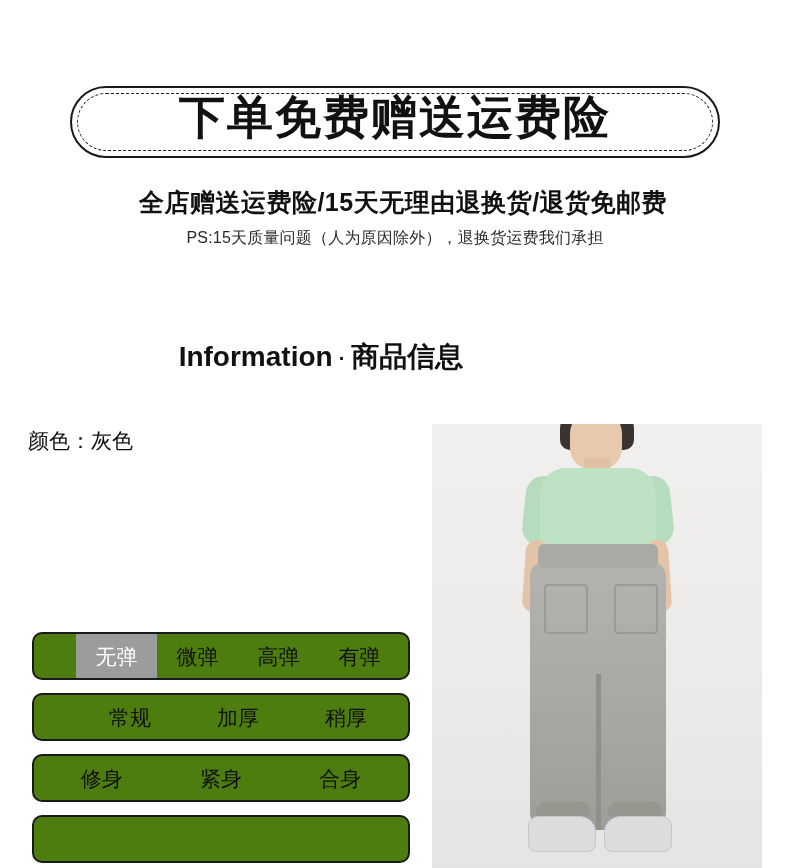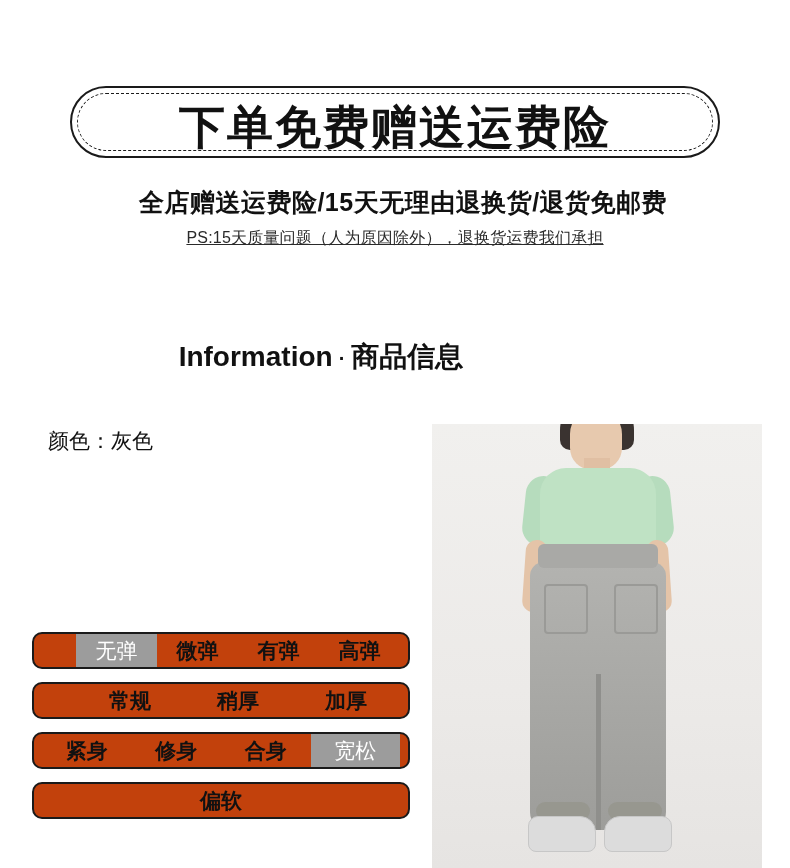--- a/index.html
+++ b/index.html
@@ -30,21 +30,21 @@
     align-items: center;
     justify-content: center;
   }
   .banner-inner {
     width: 636px;
     height: 58px;
     border: 1.5px dashed #1a1a1a;
     border-radius: 29px;
     box-sizing: border-box;
     display: flex;
-    align-items: flex-end;
+    align-items: flex-start;
     justify-content: center;
   }
   .banner-text {
     font-size: 46px;
     font-weight: bold;
     letter-spacing: 2px;
     line-height: 1;
     color: #111;
   }
 
@@ -62,21 +62,20 @@
   }
   .ps-line {
     position: absolute;
     top: 228px;
     left: 0;
     width: 790px;
     text-align: center;
     font-size: 16px;
     color: #2a2a2a;
     letter-spacing: 0.2px;
-    text-decoration: underline;
   }
 
   
   .info-heading {
     position: absolute;
     top: 338px;
     left: 0;
     width: 642px;
     text-align: center;
     font-size: 28px;
@@ -95,58 +94,56 @@
     top: 428px;
     left: 28px;
     width: 380px;
   }
   .spec-row {
     font-size: 21px;
     color: #111;
     margin-bottom: 22px;
     line-height: 1.2;
     white-space: nowrap;
-    margin-left: 20px;
   }
 
   
   .attrs {
     position: absolute;
     top: 632px;
     left: 32px;
     width: 378px;
   }
   .attr-bar {
     position: relative;
-    height: 37px;
+    height: 48px;
     border: 2px solid #1a1a1a;
     border-radius: 10px;
     box-sizing: border-box;
     margin-bottom: 13px;
     display: flex;
     align-items: stretch;
     overflow: hidden;
-    background: #c2410c;
+    background: #4d7c0f;
   }
   .attr-opts {
     display: flex;
     align-items: stretch;
     width: 100%;
     padding: 0 8px;
     box-sizing: border-box;
   }
   .attr-opt {
     flex: 1 1 0;
     display: flex;
     align-items: center;
     justify-content: center;
     font-size: 21px;
     color: #111;
     line-height: 1;
-    font-weight: bold;
   }
   .attr-opt.sel {
     background: #9c9c9c;
     color: #ffffff;
     font-weight: normal;
   }
   
   .attr-bar .lead {
     flex: 0 0 34px;
   }
@@ -347,46 +344,44 @@
   </div>
 </div>
 
 <div class="attrs">
 
   <div class="attr-bar">
     <div class="attr-opts">
       <div class="lead"></div>
       <div class="attr-opt sel">无弹</div>
       <div class="attr-opt">微弹</div>
+      <div class="attr-opt">高弹</div>
       <div class="attr-opt">有弹</div>
-      <div class="attr-opt">高弹</div>
     </div>
   </div>
 
   <div class="attr-bar">
     <div class="attr-opts">
       <div class="lead"></div>
       <div class="attr-opt">常规</div>
+      <div class="attr-opt">加厚</div>
       <div class="attr-opt">稍厚</div>
-      <div class="attr-opt">加厚</div>
     </div>
   </div>
 
   <div class="attr-bar">
     <div class="attr-opts">
+      <div class="attr-opt">修身</div>
       <div class="attr-opt">紧身</div>
-      <div class="attr-opt">修身</div>
       <div class="attr-opt">合身</div>
-      <div class="attr-opt sel">宽松</div>
     </div>
   </div>
 
   <div class="attr-bar">
     <div class="attr-opts">
-      <div class="attr-opt">偏软</div>
     </div>
   </div>
 
 </div>
 
 <div class="photo">
   <div class="ph-bg"></div>
   <div class="ph-hair"></div>
   <div class="ph-head"></div>
   <div class="ph-neck"></div>

